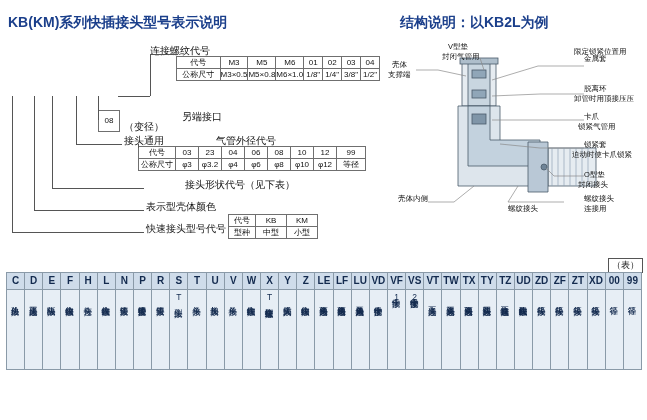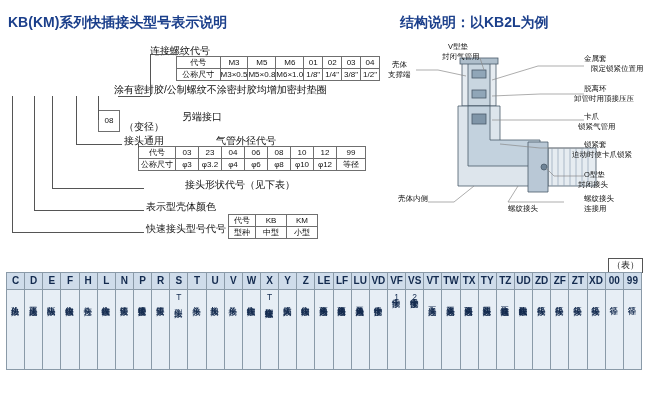--- a/index.html
+++ b/index.html
@@ -124,21 +124,20 @@
       <td>M5×0.8</td>
       <td>M6×1.0</td>
       <td>1/8"</td>
       <td>1/4"</td>
       <td>3/8"</td>
       <td>1/2"</td>
     </tr>
   </tbody>
     </table>
 
-  <div class="note" style="left:114px;top:45px;">涂有密封胶/公制螺纹不涂密封胶均增加密封垫圈</div>
 
 
   <table class="tbl" style="left:98px;top:72px;">
     <tbody>
         <tr>
       <td style="width:20px;height:20px;line-height:20px;">08</td>
     </tr>
   </tbody>
     </table>
   <div class="note" style="left:136px;top:72px;margin-left:46px;">另端接口</div>
@@ -261,21 +260,21 @@
       <line x1="66" y1="166" x2="86" y2="150"></line>
       <line x1="66" y1="166" x2="40" y2="166"></line>
     </g>
   </svg>
 
   <div class="rlabel" style="left:4px;top:24px;">壳体</div>
   <div class="rlabel" style="left:0px;top:34px;">支撑端</div>
   <div class="rlabel" style="left:60px;top:6px;">V型垫</div>
   <div class="rlabel" style="left:54px;top:16px;">封闭气管用</div>
   <div class="rlabel" style="left:196px;top:18px;">金属套</div>
-  <div class="rlabel" style="left:186px;top:28px;margin-left:17px;">限定锁紧位置用</div>
+  <div class="rlabel" style="left:186px;top:11px;">限定锁紧位置用</div>
   <div class="rlabel" style="left:196px;top:48px;">脱离环</div>
   <div class="rlabel" style="left:186px;top:58px;">卸管时用顶接压压</div>
   <div class="rlabel" style="left:196px;top:76px;">卡爪</div>
   <div class="rlabel" style="left:190px;top:86px;">锁紧气管用</div>
   <div class="rlabel" style="left:196px;top:104px;">锁紧套</div>
   <div class="rlabel" style="left:184px;top:114px;">迫动时使卡爪锁紧</div>
   <div class="rlabel" style="left:196px;top:134px;">O型垫</div>
   <div class="rlabel" style="left:190px;top:144px;">封闭接头</div>
   <div class="rlabel" style="left:196px;top:158px;">螺纹接头</div>
   <div class="rlabel" style="left:196px;top:168px;">连接用</div>

